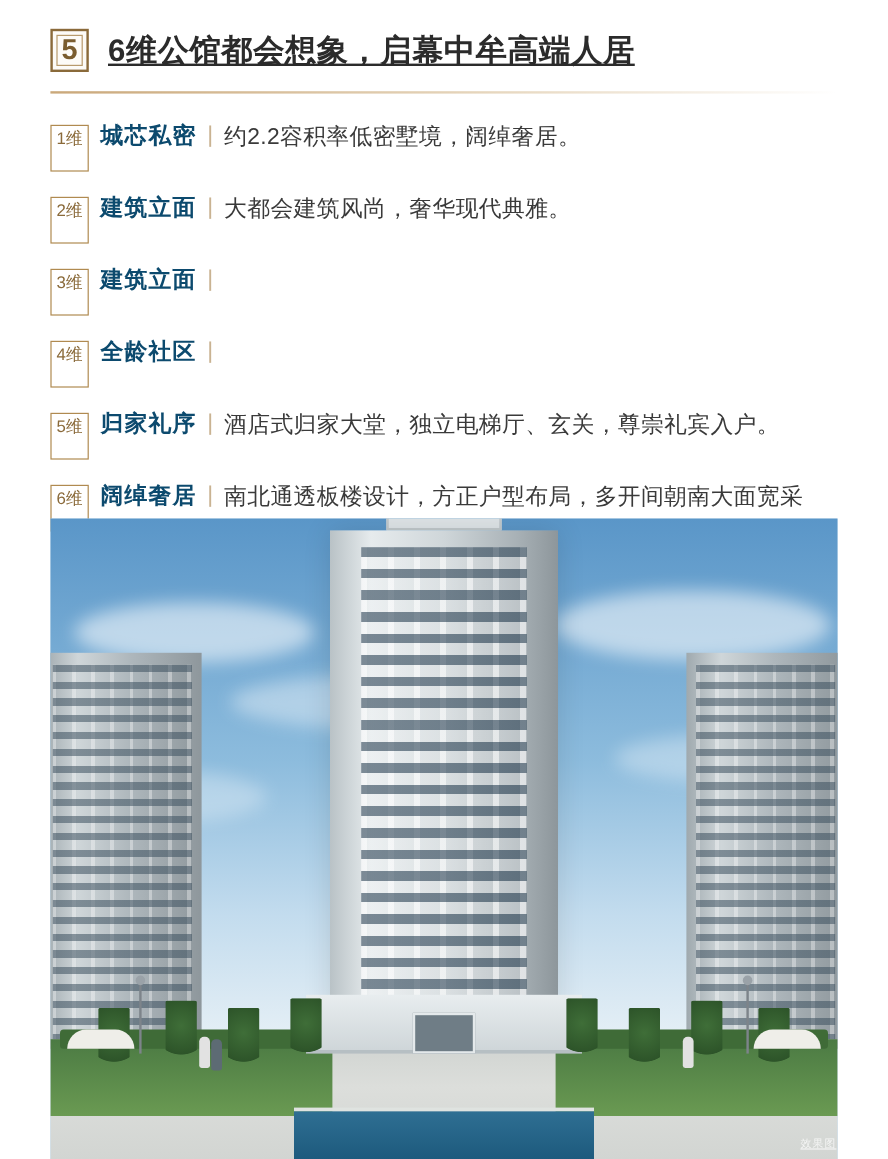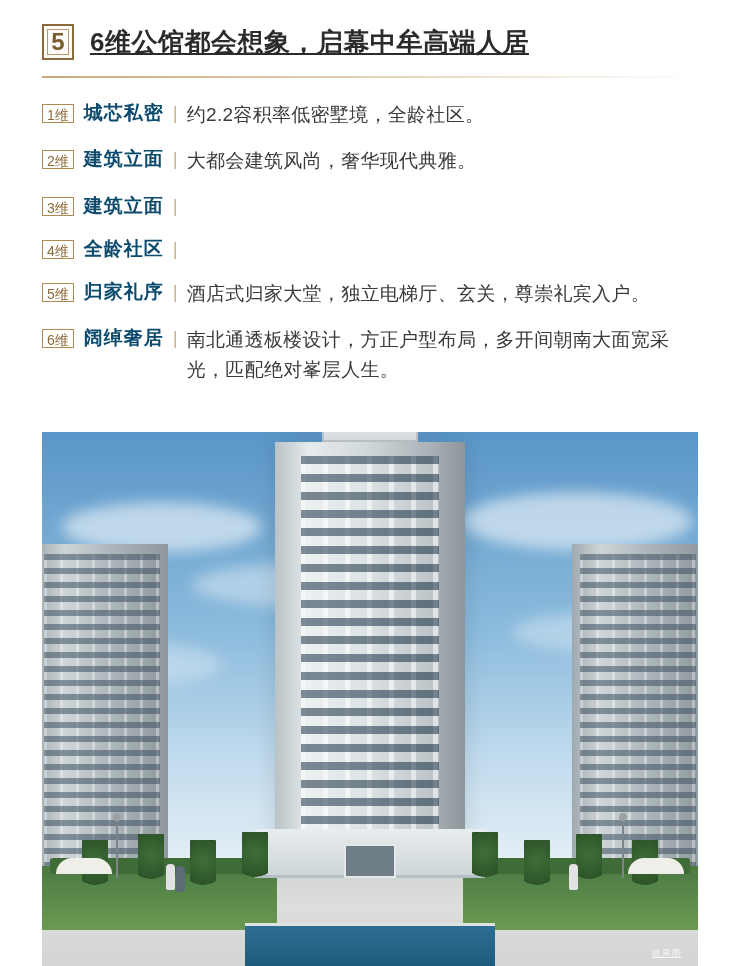--- a/index.html
+++ b/index.html
@@ -75,21 +75,21 @@
     display: flex;
     align-items: flex-start;
     margin-bottom: 17px;
   }
   .dim-tag {
     flex: 0 0 auto;
     border: 1px solid #b08a50;
     color: #8a6a3a;
     font-size: 14px;
     line-height: 1;
-    padding: 3px 4px 0 4px;
+    padding: 3px 4px 20px 4px;
     margin-top: 4px;
     background: #fff;
     white-space: nowrap;
   }
   .feature-name {
     flex: 0 0 auto;
     color: #0c4a6e;
     font-size: 19px;
     font-weight: bold;
     margin-left: 10px;
@@ -272,21 +272,21 @@
   .lamp::after {
     content: "";
     position: absolute;
     top: -5px; left: -3px;
     width: 8px; height: 8px;
     background: #9aa2a8;
     border-radius: 50%;
   }
   .watermark {
     position: absolute;
-    right: 16px;
+    right: 1px;
     bottom: 6px;
     font-size: 9px;
     color: rgba(255,255,255,0.75);
     letter-spacing: 1px;
     text-decoration: underline;
   }
 </style>
 </head>
 <body>
 
@@ -297,21 +297,21 @@
     <div class="header-title">6维公馆都会想象，启幕中牟高端人居</div>
   </div>
   <div class="header-rule"></div>
 
   <div class="features">
 
     <div class="feature">
       <span class="dim-tag">1维</span>
       <span class="feature-name">城芯私密</span>
       <span class="sep">|</span>
-      <span class="feature-desc">约2.2容积率低密墅境，全龄社区。</span>
+      <span class="feature-desc">约2.2容积率低密墅境，阔绰奢居。</span>
     </div>
 
     <div class="feature">
       <span class="dim-tag">2维</span>
       <span class="feature-name">建筑立面</span>
       <span class="sep">|</span>
       <span class="feature-desc">大都会建筑风尚，奢华现代典雅。</span>
     </div>
 
     <div class="feature">

